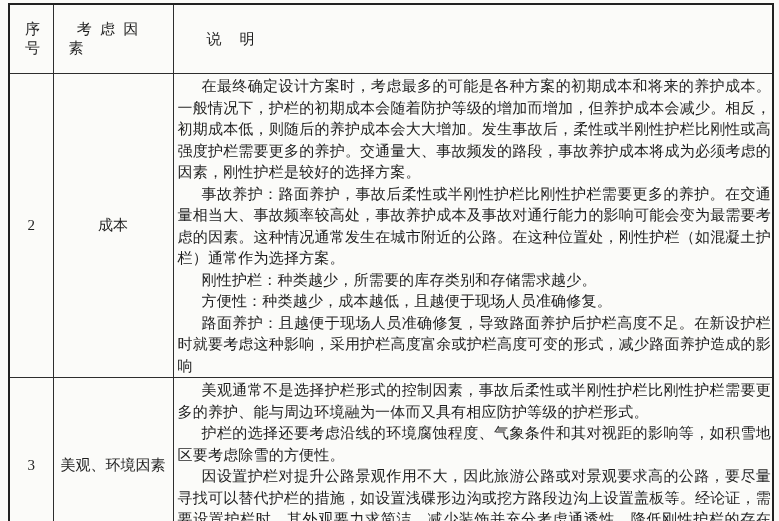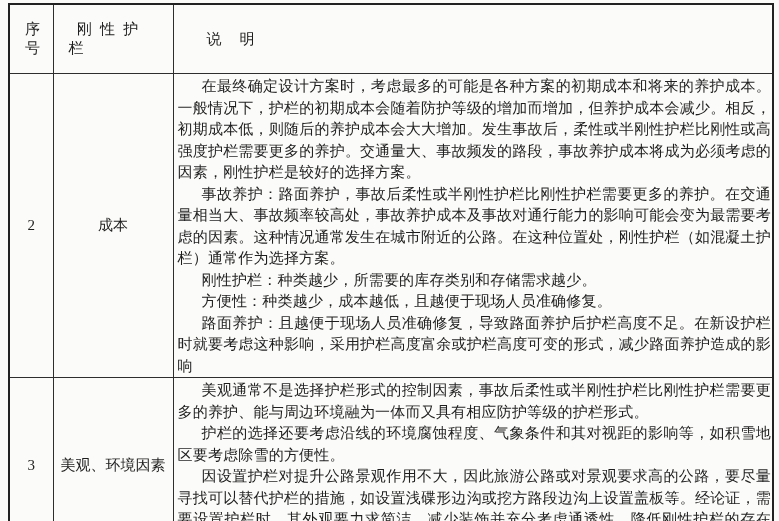--- a/index.html
+++ b/index.html
@@ -73,21 +73,21 @@
 
 <table class="doc-table">
   <colgroup>
     <col style="width:44px">
     <col style="width:120px">
     <col style="width:600px">
   </colgroup>
   <thead>
     <tr class="header-row">
       <th class="th-serial">序号</th>
-      <th class="th-factor">刚性护栏</th>
+      <th class="th-factor">考虑因素</th>
       <th class="th-desc">说明</th>
     </tr>
   </thead>
   <tbody>
     <tr class="row-cost">
       <td class="cell-num">2</td>
       <td class="cell-factor">成本</td>
       <td class="cell-desc">
         <p>在最终确定设计方案时，考虑最多的可能是各种方案的初期成本和将来的养护成本。一般情况下，护栏的初期成本会随着防护等级的增加而增加，但养护成本会减少。相反，初期成本低，则随后的养护成本会大大增加。发生事故后，柔性或半刚性护栏比刚性或高强度护栏需要更多的养护。交通量大、事故频发的路段，事故养护成本将成为必须考虑的因素，刚性护栏是较好的选择方案。</p>
         <p>事故养护：路面养护，事故后柔性或半刚性护栏比刚性护栏需要更多的养护。在交通量相当大、事故频率较高处，事故养护成本及事故对通行能力的影响可能会变为最需要考虑的因素。这种情况通常发生在城市附近的公路。在这种位置处，刚性护栏（如混凝土护栏）通常作为选择方案。</p>

